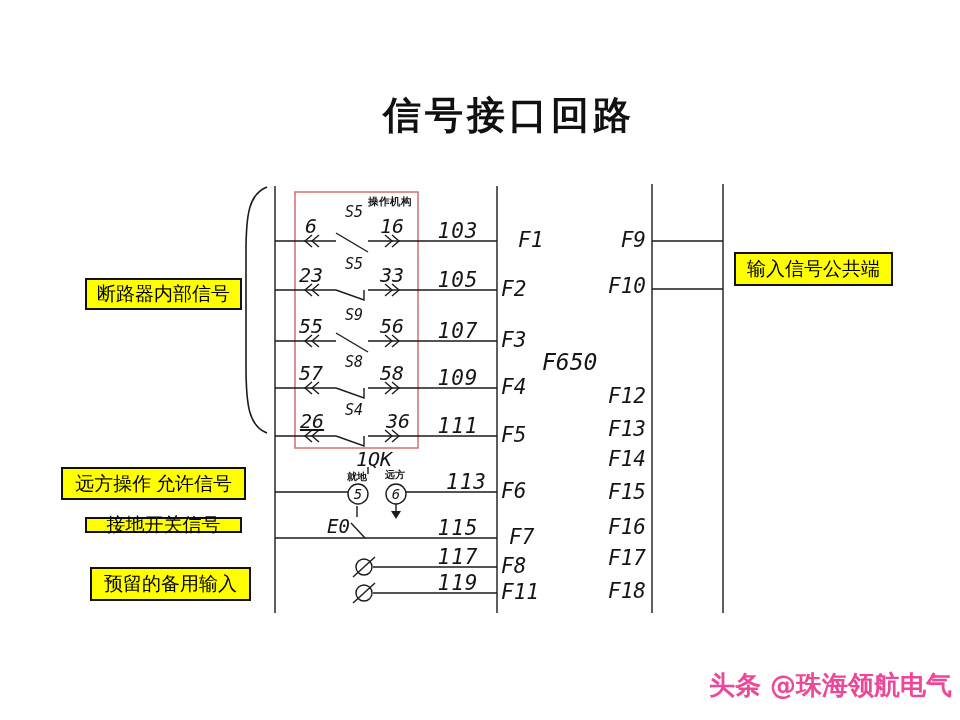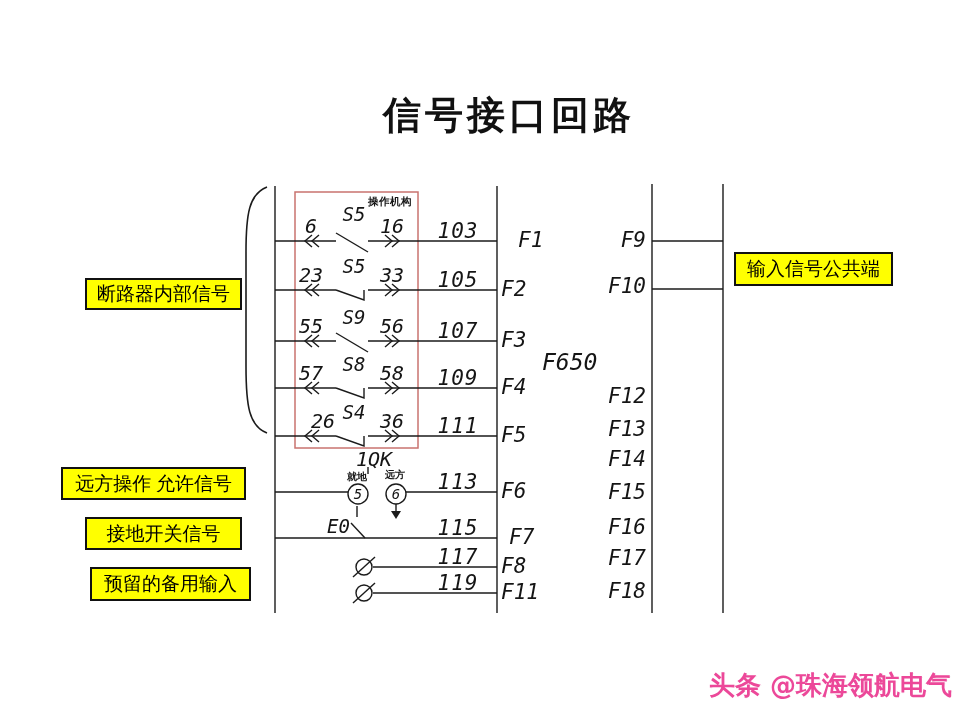--- a/index.html
+++ b/index.html
@@ -4,21 +4,21 @@
 <style>
   html,body{margin:0;padding:0;background:#ffffff;}
   .canvas{position:relative;width:960px;height:720px;background:#ffffff;overflow:hidden;
           font-family:"Liberation Serif", serif;}
   .title{position:absolute;left:383px;top:90px;font-family:"Liberation Serif", serif;
          font-weight:bold;font-size:38px;letter-spacing:4px;color:#111;white-space:nowrap;}
   svg.wires{position:absolute;left:0;top:0;}
   .ctxt{position:absolute;font-family:"DejaVu Sans Mono", monospace;font-style:italic;
         color:#151515;white-space:nowrap;line-height:1.15;}
   .num{font-size:20px;text-align:center;}
-  .sname{font-size:19px;text-align:center;}
+  .sname{font-size:15px;text-align:center;}
   .wnum{font-size:21px;text-align:center;letter-spacing:1px;}
   .flabel{font-size:21px;}
   .fright{font-size:21px;text-align:right;}
   .cdigit{font-size:14px;text-align:center;}
   .cjk-small{position:absolute;font-family:"DejaVu Sans", sans-serif;font-weight:bold;
              color:#151515;text-align:center;white-space:nowrap;}
   .ylabel{position:absolute;background:#ffff00;border:2px solid #111;box-sizing:border-box;
           display:flex;align-items:center;justify-content:center;
           font-family:"Liberation Serif", serif;font-size:19px;color:#000;white-space:nowrap;}
   .watermark{position:absolute;top:668px;right:8px;font-family:"DejaVu Sans", sans-serif;
@@ -109,37 +109,37 @@
   <span class="ctxt num" style="left:374px;top:315px;width:36px;">56</span>
   <span class="ctxt wnum" style="left:429px;top:319px;width:58px;">107</span>
   <span class="ctxt flabel" style="left:501px;top:328px;">F3</span>
 
   <span class="ctxt num" style="left:293px;top:362px;width:36px;">57</span>
   <span class="ctxt sname" style="left:332px;top:354px;width:44px;">S8</span>
   <span class="ctxt num" style="left:374px;top:362px;width:36px;">58</span>
   <span class="ctxt wnum" style="left:429px;top:366px;width:58px;">109</span>
   <span class="ctxt flabel" style="left:501px;top:375px;">F4</span>
 
-  <span class="ctxt num" style="left:305px;top:410px;width:36px;">26</span>
+  <span class="ctxt num" style="left:294px;top:410px;width:36px;text-decoration:underline;">26</span>
   <span class="ctxt sname" style="left:332px;top:402px;width:44px;">S4</span>
-  <span class="ctxt num" style="left:374px;top:410px;width:36px;">36</span>
+  <span class="ctxt num" style="left:374px;top:410px;width:36px;text-align:right;">36</span>
   <span class="ctxt wnum" style="left:429px;top:414px;width:58px;">111</span>
   <span class="ctxt flabel" style="left:501px;top:423px;">F5</span>
 
   <span class="cjk-small" style="left:368px;top:195px;font-size:10.5px;letter-spacing:0.5px;">操作机构</span>
 
   <span class="ctxt sname" style="left:351px;top:448px;width:46px;font-size:20px;">1QK</span>
   <span class="cjk-small" style="left:339px;top:470px;width:36px;font-size:10px;">就地</span>
   <span class="cjk-small" style="left:377px;top:468px;width:36px;font-size:10px;">远方</span>
   <span class="ctxt cdigit" style="left:350px;top:486px;width:16px;">5</span>
   <span class="ctxt cdigit" style="left:388px;top:486px;width:16px;">6</span>
 
   <span class="ctxt" style="left:327px;top:516px;font-size:19px;">E0</span>
 
-  <span class="ctxt wnum" style="left:429px;top:470px;width:58px;">113</span>
+  <span class="ctxt wnum" style="left:429px;top:470px;width:58px;text-align:right;">113</span>
   <span class="ctxt flabel" style="left:501px;top:479px;">F6</span>
   <span class="ctxt wnum" style="left:429px;top:516px;width:58px;">115</span>
   <span class="ctxt flabel" style="left:501px;top:525px;margin-left:8px;">F7</span>
   <span class="ctxt wnum" style="left:429px;top:545px;width:58px;">117</span>
   <span class="ctxt flabel" style="left:501px;top:554px;">F8</span>
   <span class="ctxt wnum" style="left:429px;top:571px;width:58px;">119</span>
   <span class="ctxt flabel" style="left:501px;top:580px;">F11</span>
 
   <span class="ctxt" style="left:542px;top:349px;font-size:23px;">F650</span>
 
@@ -149,19 +149,19 @@
   <span class="ctxt fright" style="left:598px;top:384px;width:48px;">F12</span>
   <span class="ctxt fright" style="left:598px;top:417px;width:48px;">F13</span>
   <span class="ctxt fright" style="left:598px;top:447px;width:48px;">F14</span>
   <span class="ctxt fright" style="left:598px;top:480px;width:48px;">F15</span>
   <span class="ctxt fright" style="left:598px;top:515px;width:48px;">F16</span>
   <span class="ctxt fright" style="left:598px;top:546px;width:48px;">F17</span>
   <span class="ctxt fright" style="left:598px;top:579px;width:48px;">F18</span>
 
   <div class="ylabel" style="left:85px;top:278px;width:157px;height:32px;">断路器内部信号</div>
   <div class="ylabel" style="left:61px;top:467px;width:185px;height:33px;">远方操作 允许信号</div>
-  <div class="ylabel" style="left:85px;top:517px;width:157px;height:33px;">接地开关信号</div>
+  <div class="ylabel" style="left:85px;top:517px;width:157px;height:16px;">接地开关信号</div>
   <div class="ylabel" style="left:734px;top:252px;width:159px;height:34px;">输入信号公共端</div>
   <div class="ylabel" style="left:90px;top:567px;width:161px;height:34px;">预留的备用输入</div>
 
   <div class="watermark">头条 @珠海领航电气</div>
 
 </div>
 
 </body></html>

